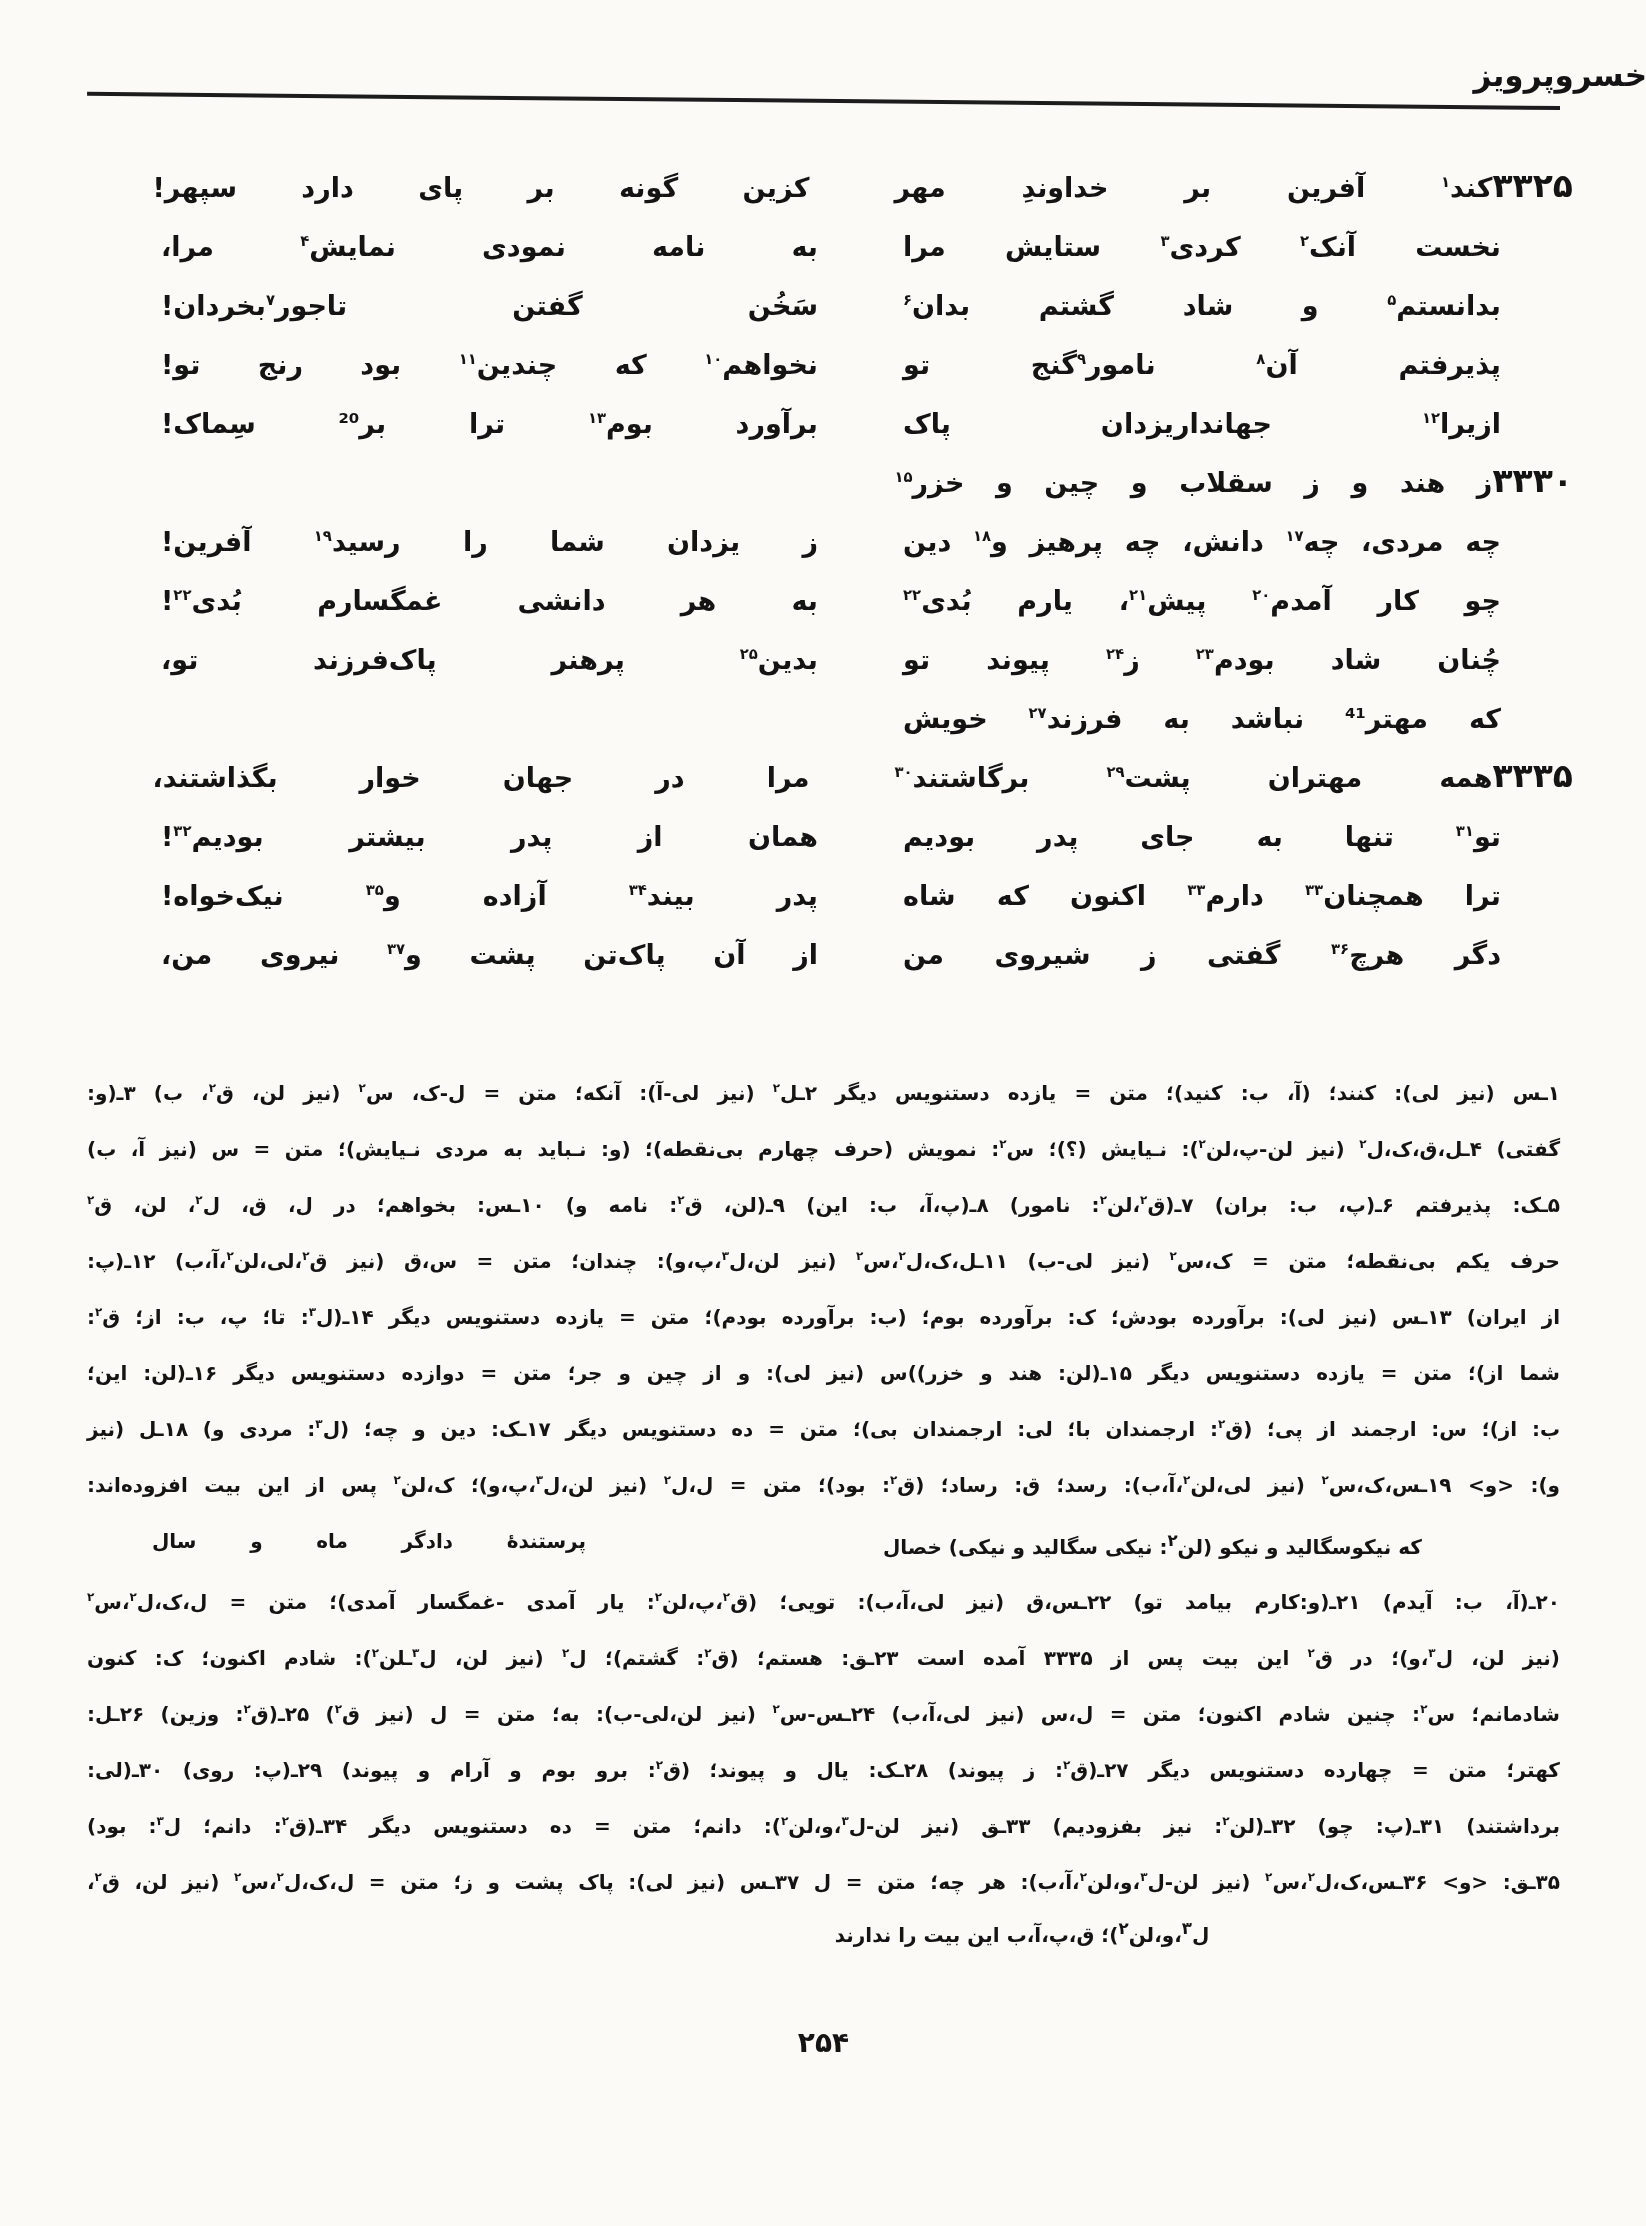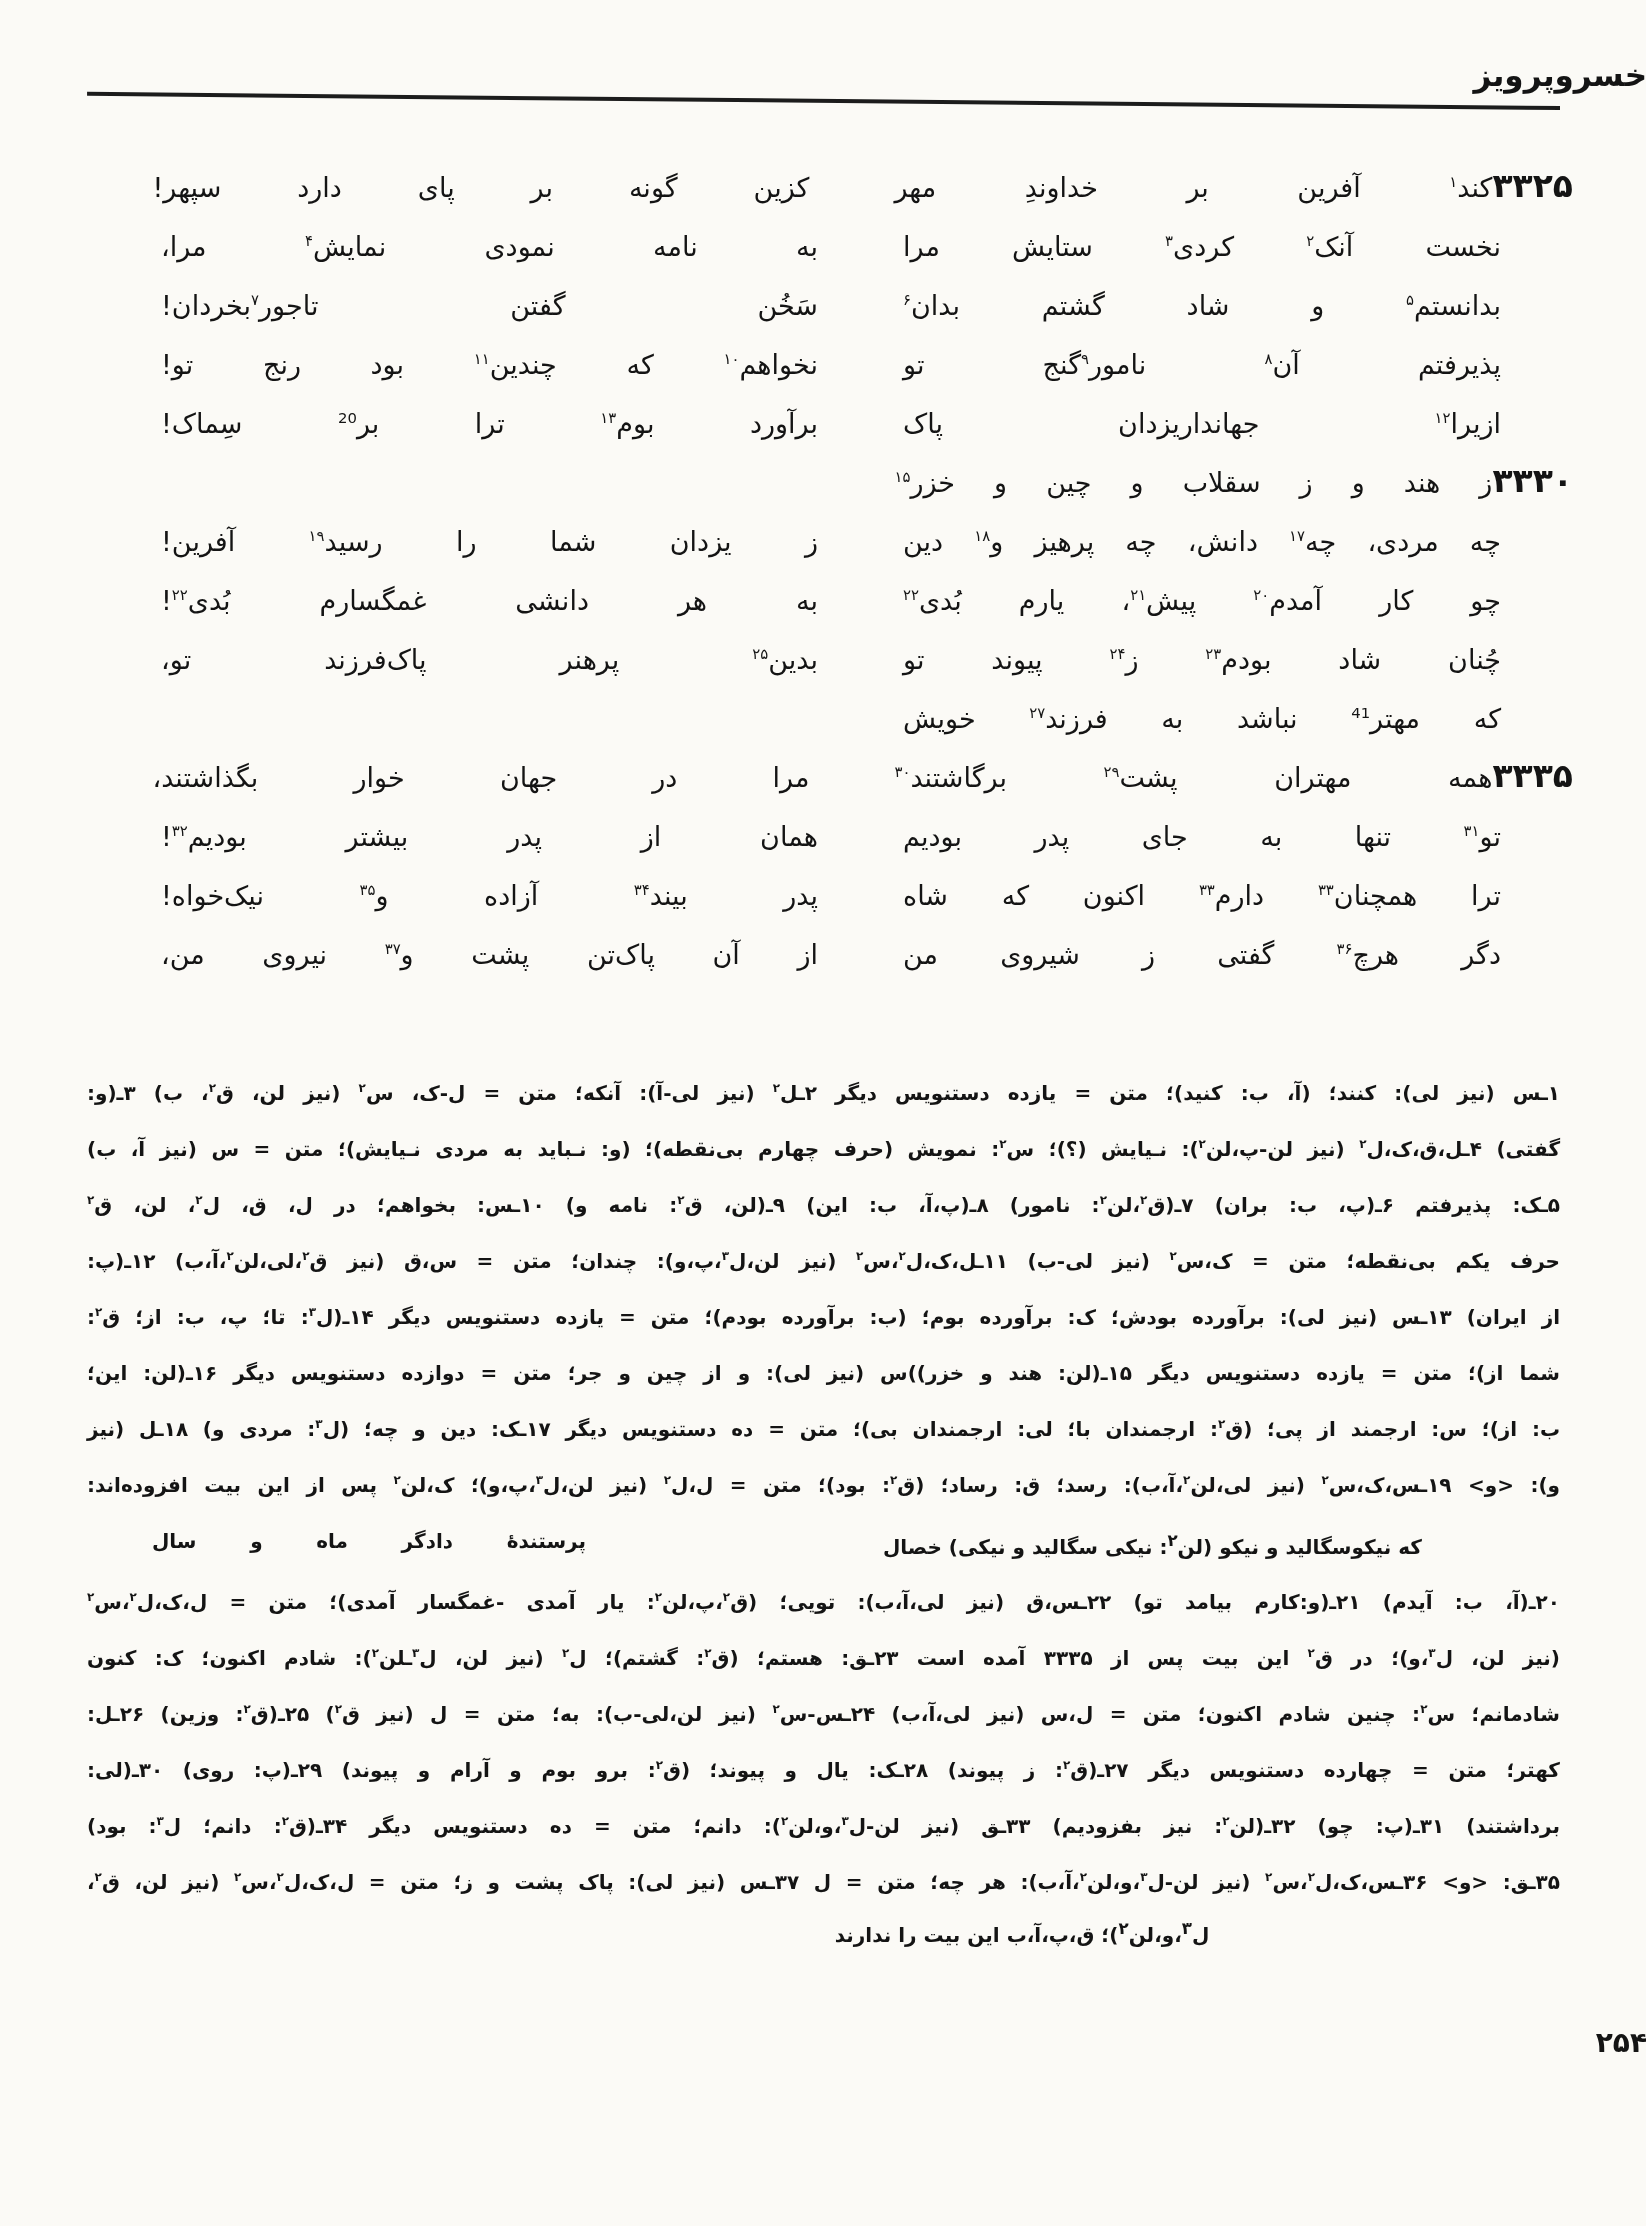--- a/index.html
+++ b/index.html
@@ -21,21 +21,21 @@
   }
   
   .poem{margin:48px 74px 0 157px;}
   .verse-row{
     display:flex;direction:rtl;align-items:baseline;
     height:59px;
   }
   .vnum{
     flex:0 0 72px;font-size:33px;font-weight:bold;
   }
-  .hemi{font-size:27px;font-weight:normal;line-height:59px;}
+  .hemi{font-size:27px;font-weight:bold;line-height:59px;}
   .hemi sup{font-size:55%;line-height:0;}
   .hemi-right{flex:0 0 598px;margin-left:85px;text-align:justify;text-align-last:justify;}
   .hemi-left{flex:0 0 657px;text-align:justify;text-align-last:justify;}
   
   .footnotes{margin:81px 87px 0 87px;}
   .fn-line{
     font-size:20px;font-weight:bold;line-height:56px;
     text-align:justify;text-align-last:justify;
   }
   .fn-line sup{font-size:60%;line-height:0;}
@@ -45,21 +45,21 @@
     font-size:20px;font-weight:bold;
   }
   .fn-verse .fv-left{
     width:434px;text-align:justify;text-align-last:justify;
   }
   .fn-center{
     font-size:20px;font-weight:bold;line-height:38px;
     text-align:center;text-align-last:center;padding-left:397px;
   }
   .pagenum{
-    margin-top:72px;
+    margin-top:72px;text-align:center;
     font-size:28px;font-weight:bold;
   }
 </style>
 </head>
 <body>
 
 <div class="page">
   <div class="header">
     <span class="title">خسروپرویز</span>
   </div>

